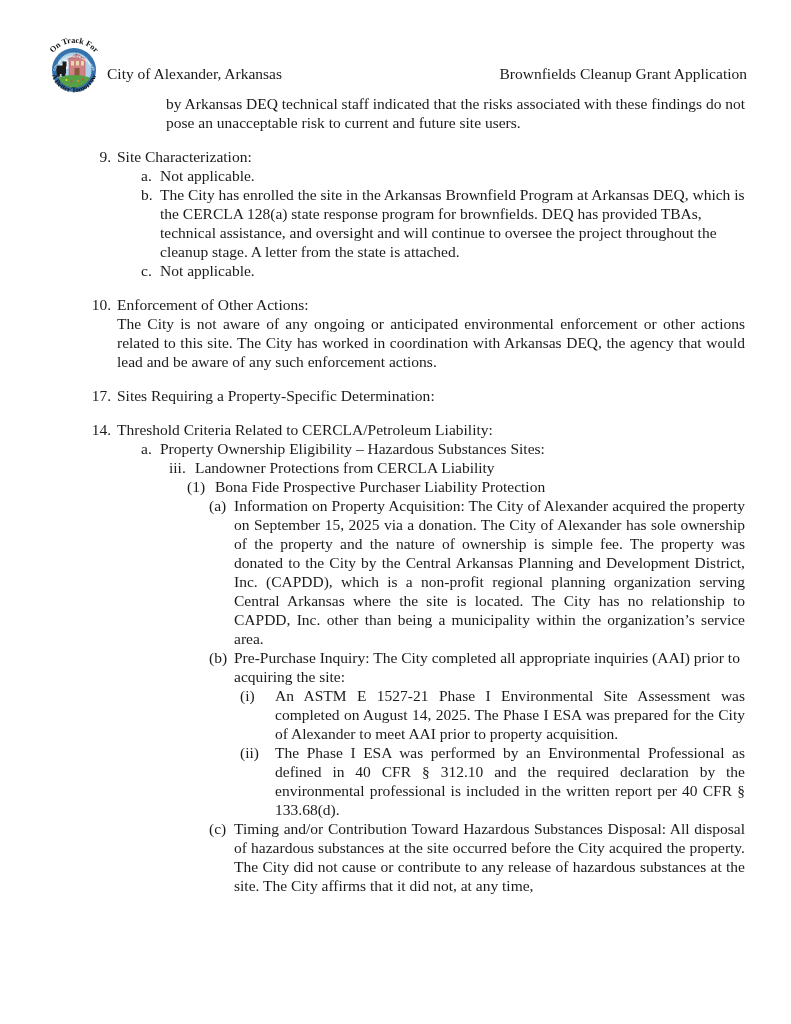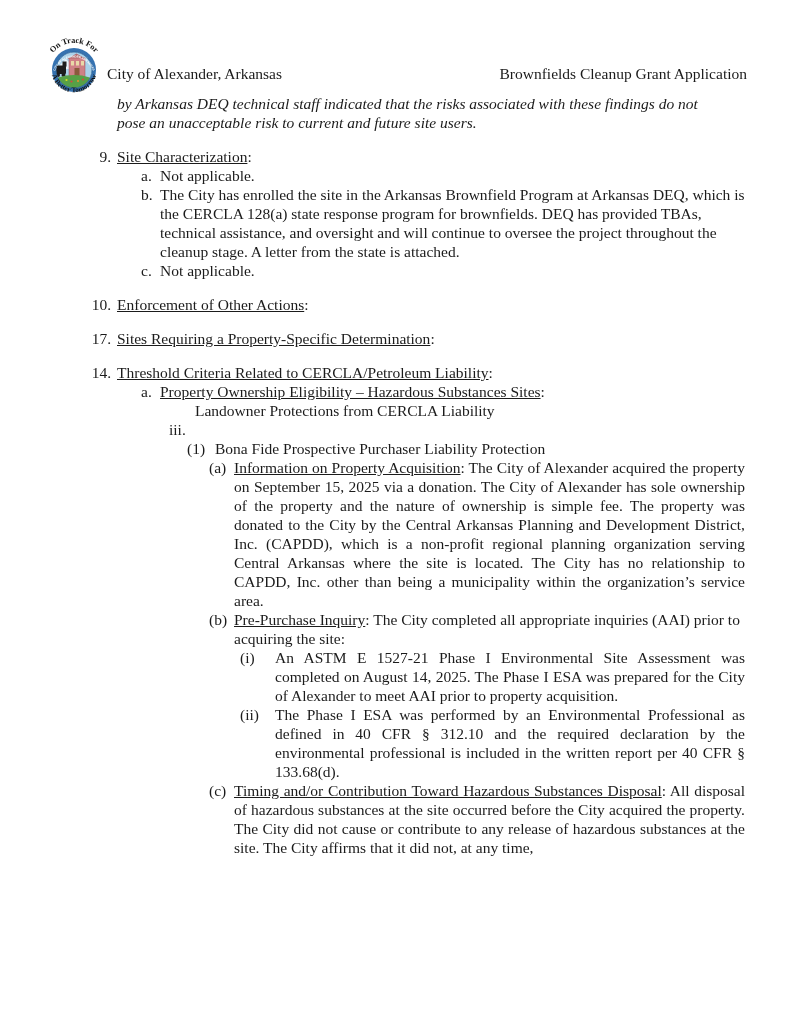--- a/index.html
+++ b/index.html
@@ -9,30 +9,30 @@
     font-family:"Liberation Serif", serif;
     font-size:15.5px; line-height:19px; color:#1b1b1b;
     overflow:hidden;
   }
   .seal { position:absolute; left:40px; top:34px; width:68px; height:70px; }
   .titles {
     position:absolute; left:107px; right:44px; top:64px;
     display:flex; justify-content:space-between; align-items:baseline;gap:22px;
   }
   .content { position:absolute; left:85px; right:46px; top:94px; }
-  .intro { margin-left:32px; width:585px;font-style:italic; }
+  .intro { margin-left:81px; width:585px; }
   .sec { margin-top:15px; }
   .row { display:flex; align-items:flex-start; }
   .row .txt { flex:1 1 auto; }
   .num { flex:0 0 26px; text-align:right; margin-right:6px; white-space:nowrap; }
-  .u { text-decoration:underline; }
+  .u { }
   .j { text-align:justify; }
   .ind-body { margin-left:32px; }
   .li-a  { margin-left:56px; }  .li-a  > .lbl { flex:0 0 19px; }
-  .li-iii{ margin-left:84px; }  .li-iii> .lbl { flex:0 0 26px;margin-top:19px; }
+  .li-iii{ margin-left:84px; }  .li-iii> .lbl { flex:0 0 26px; }
   .li-1  { margin-left:102px; } .li-1  > .lbl { flex:0 0 28px; }
   .li-pa { margin-left:124px; } .li-pa > .lbl { flex:0 0 25px; }
   .li-i  { margin-left:155px; } .li-i  > .lbl { flex:0 0 35px; }
   .lbl { white-space:nowrap; }
 </style>
 </head>
 <body>
 
 <div class="page">
 
@@ -107,20 +107,21 @@
         <span class="lbl">c.</span>
         <span class="txt">Not applicable.</span>
       </div>
     </div>
 
     <div class="sec">
       <div class="row">
         <span class="num">10.</span>
         <span class="txt"><span class="u">Enforcement of Other Actions</span><span>:</span></span>
       </div>
+      <div class="ind-body j">The City is not aware of any ongoing or anticipated environmental enforcement or other actions related to this site. The City has worked in coordination with Arkansas DEQ, the agency that would lead and be aware of any such enforcement actions.</div>
     </div>
 
     <div class="sec">
       <div class="row">
         <span class="num">17.</span>
         <span class="txt"><span class="u">Sites Requiring a Property-Specific Determination</span><span>:</span></span>
       </div>
     </div>
 
     <div class="sec">

